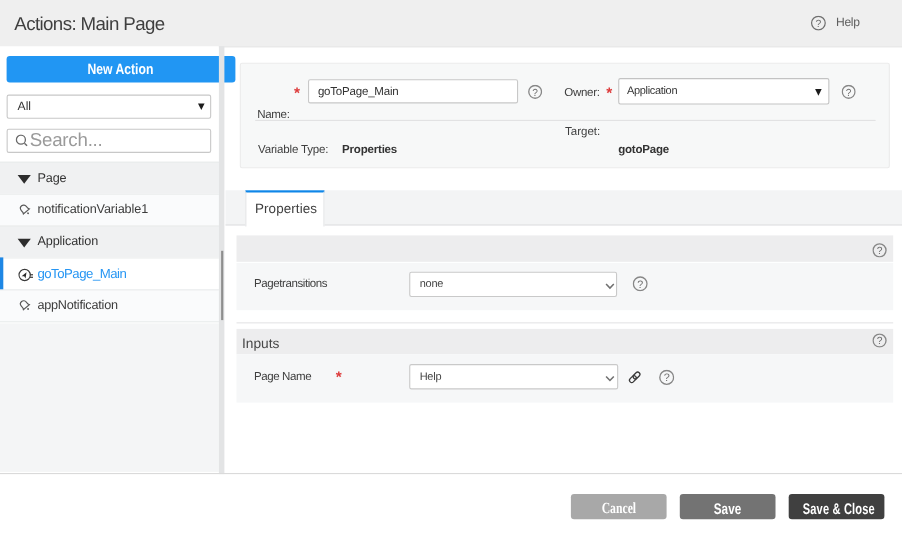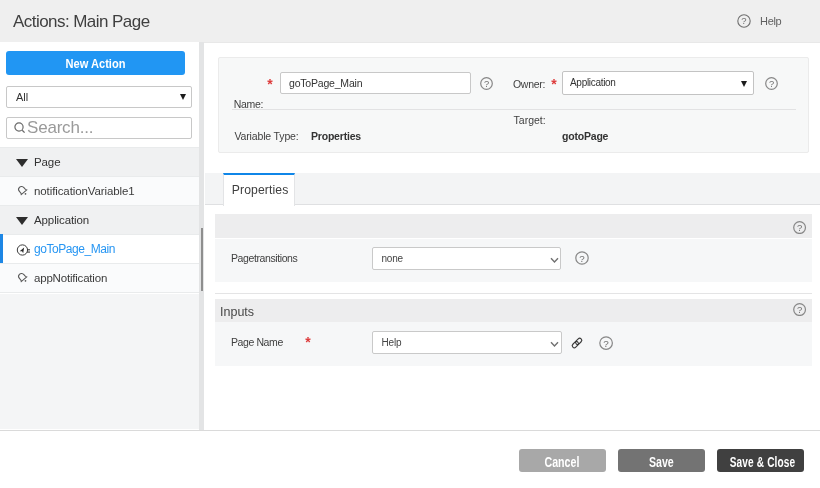--- a/index.html
+++ b/index.html
@@ -13,21 +13,21 @@
 
 <div class="abs" style="left:0;top:0;width:820px;height:43.4px;background:#efefef;border-bottom:1.3px solid #e8e8e8;"></div>
 <div class="abs" style="left:13px;top:0;height:42px;line-height:43px;font-size:17px;letter-spacing:-0.55px;color:#3f3f3f;">Actions: Main Page</div>
 <svg class="abs" style="left:737px;top:14px;" width="14" height="14" viewBox="0 0 14 14">
   <circle cx="7" cy="7" r="6.2" fill="none" stroke="#6f6f6f" stroke-width="1.1"></circle>
   <text x="7" y="10.3" font-family="Liberation Sans" font-size="9.5" fill="#6f6f6f" text-anchor="middle">?</text>
 </svg>
 <div class="abs" style="left:760px;top:0;height:42px;line-height:43px;font-size:11px;letter-spacing:-0.3px;color:#606060;">Help</div>
 
 <div class="abs" style="left:0;top:42px;width:199px;height:387.5px;background:#fff;"></div>
-<div class="abs" style="left:6px;top:51px;width:179px;height:23.7px;background:#2196f3;border-radius:3px;text-align:center;line-height:23px;color:#fff;font-weight:bold;"><span style="display:inline-block;white-space:nowrap;font-size:13.5px;transform:scaleX(0.82);transform-origin:50% 55%;">New Action</span></div>
+<div class="abs" style="left:6px;top:51px;width:208px;height:23.7px;background:#2196f3;border-radius:3px;text-align:center;line-height:23px;color:#fff;font-weight:bold;"><span style="display:inline-block;white-space:nowrap;font-size:13.5px;transform:scaleX(0.82);transform-origin:50% 55%;">New Action</span></div>
 <div class="abs" style="left:6px;top:86px;width:186px;height:22px;background:#fff;border:1px solid #c8c8c8;border-radius:2px;"></div>
 <div class="abs" style="left:16px;top:86px;height:22px;line-height:22px;font-size:11px;color:#333;">All</div>
 <div class="abs" style="left:179.5px;top:94px;width:0;height:0;border-left:3.5px solid transparent;border-right:3.5px solid transparent;border-top:6px solid #1c1c1c;"></div>
 <div class="abs" style="left:6px;top:117px;width:186px;height:22px;background:#fff;border:1px solid #c8c8c8;border-radius:2px;"></div>
 <svg class="abs" style="left:14px;top:121.5px;" width="12" height="12" viewBox="0 0 12 12">
   <circle cx="5" cy="5" r="4.1" fill="none" stroke="#6a6a6a" stroke-width="1.2"></circle>
   <line x1="8.2" y1="8.2" x2="10.6" y2="10.6" stroke="#6a6a6a" stroke-width="1.3"></line>
 </svg>
 <div class="abs" style="left:27px;top:117px;height:22px;line-height:22px;font-size:17px;letter-spacing:-0.2px;color:#9a9a9a;">Search...</div>
 
@@ -134,15 +134,15 @@
     <rect x="2" y="8.5" width="12" height="7" rx="3.5"></rect>
     <rect x="10" y="8.5" width="12" height="7" rx="3.5"></rect>
   </g>
 </svg>
 <svg class="abs" style="left:599px;top:335.6px;" width="14.2" height="14.2" viewBox="0 0 14 14">
   <circle cx="7" cy="7" r="6.2" fill="none" stroke="#878787" stroke-width="1.2"></circle>
   <text x="7" y="10.6" font-family="Liberation Sans" font-size="9.8" fill="#6e6e6e" text-anchor="middle">?</text>
 </svg>
 
 <div class="abs" style="left:0;top:429.5px;width:820px;height:1.4px;background:#dadada;"></div>
-<div class="abs" style="left:518.7px;top:448.5px;width:87.5px;height:23.5px;background:#a8a8a8;border-radius:3px;text-align:center;line-height:26px;color:#fff;font-weight:bold;"><span style="display:inline-block;white-space:nowrap;font-size:14px;transform:scaleX(0.76);transform-origin:50% 55%;">Cancel</span></div>
+<div class="abs" style="left:518.7px;top:448.5px;width:87.5px;height:23.5px;background:#a8a8a8;border-radius:3px;text-align:center;line-height:26px;color:#fff;font-weight:bold;font-family:Liberation Serif, serif;"><span style="display:inline-block;white-space:nowrap;font-size:14px;transform:scaleX(0.76);transform-origin:50% 55%;">Cancel</span></div>
 <div class="abs" style="left:617.5px;top:448.5px;width:87.5px;height:23.5px;background:#737373;border-radius:3px;text-align:center;line-height:26px;color:#fff;font-weight:bold;"><span style="display:inline-block;white-space:nowrap;font-size:14px;transform:scaleX(0.76);transform-origin:50% 55%;">Save</span></div>
 <div class="abs" style="left:716.6px;top:448.5px;width:87.5px;height:23.5px;background:#404040;border-radius:3px;text-align:center;line-height:26px;color:#fff;font-weight:bold;"><span style="display:inline-block;white-space:nowrap;font-size:14px;letter-spacing:0.2px;transform:scaleX(0.72);transform-origin:50% 55%;">Save &amp; Close</span></div>
 
 </body></html>

